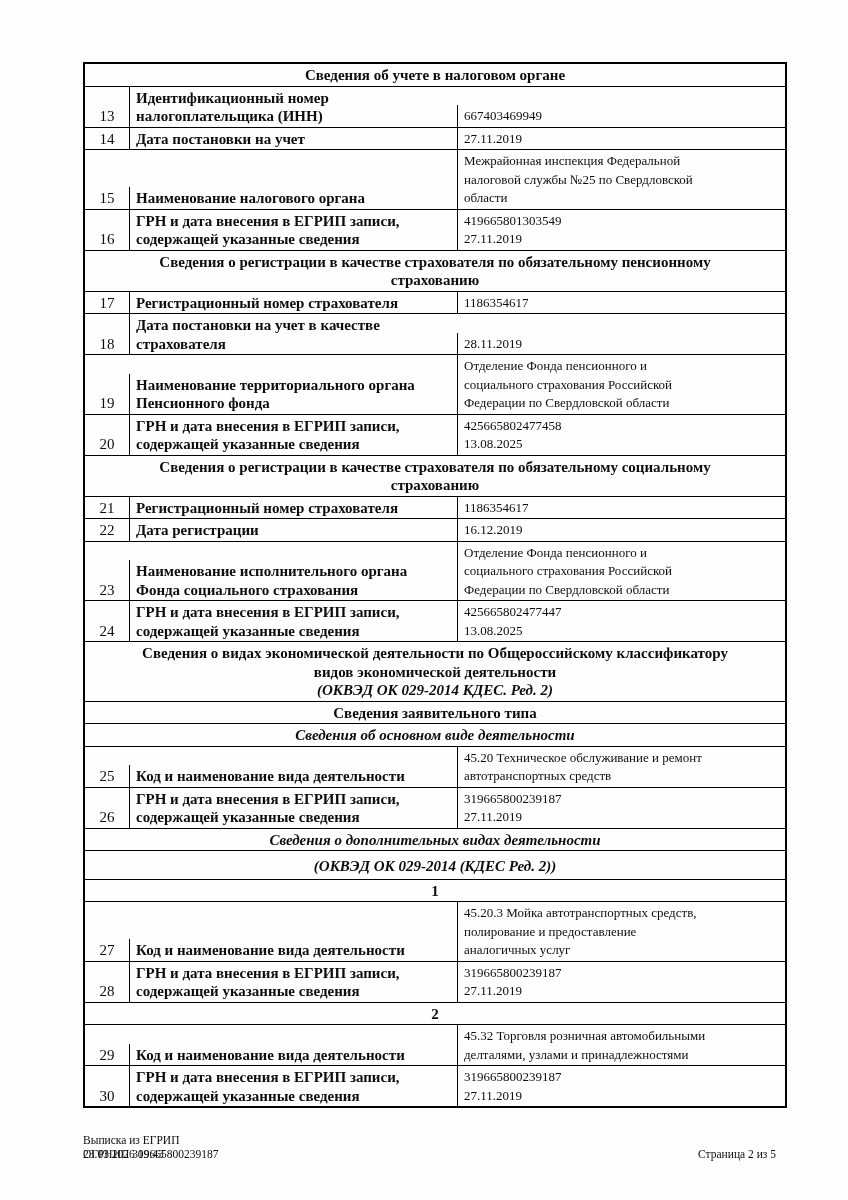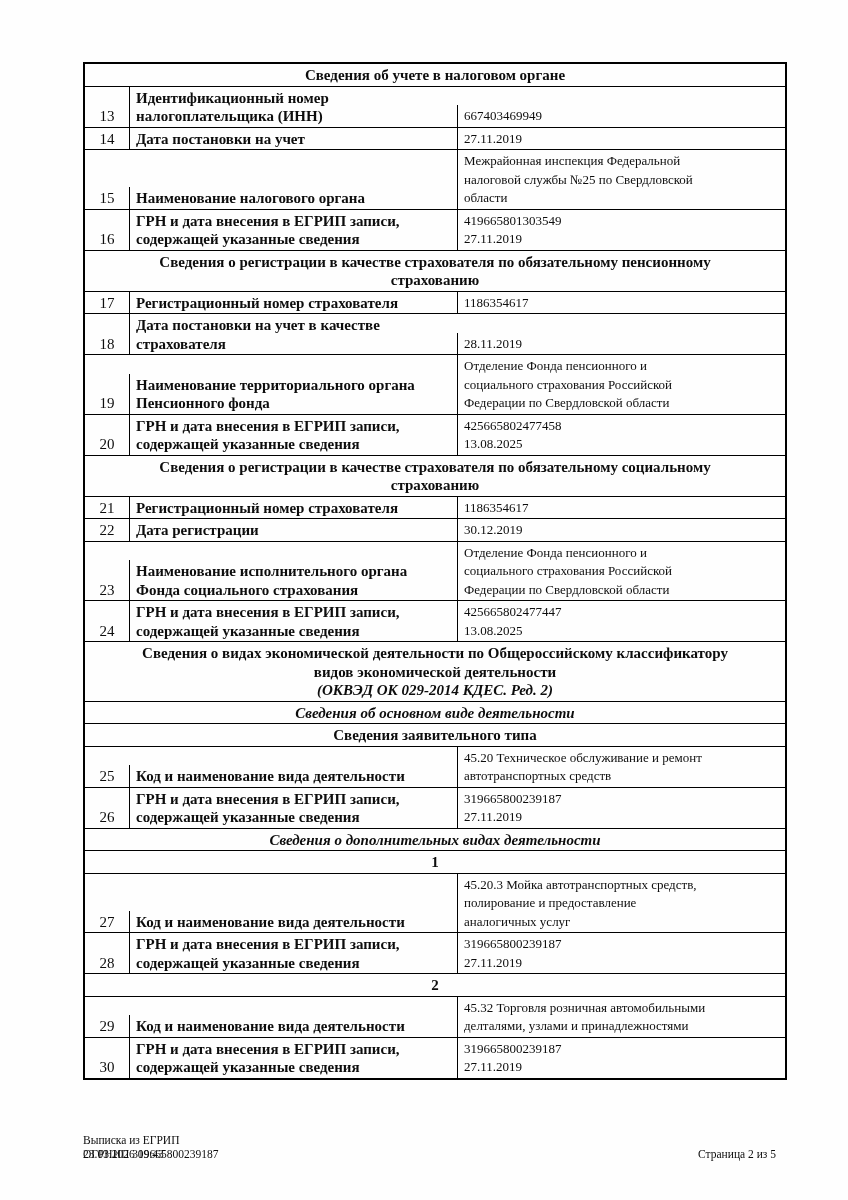--- a/index.html
+++ b/index.html
@@ -120,21 +120,21 @@
 
     <div class="trow">
       <div class="c-num">21</div>
       <div class="c-label">Регистрационный номер страхователя</div>
       <div class="c-value">1186354617</div>
     </div>
 
     <div class="trow">
       <div class="c-num">22</div>
       <div class="c-label">Дата регистрации</div>
-      <div class="c-value">30.12.2019</div>
+      <div class="c-value">16.12.2019</div>
     </div>
 
     <div class="trow">
       <div class="c-num">23</div>
       <div class="c-label">Наименование исполнительного органа
 Фонда социального страхования</div>
       <div class="c-value">Отделение Фонда пенсионного и
 социального страхования Российской
 Федерации по Свердловской области</div>
     </div>
@@ -145,26 +145,26 @@
 содержащей указанные сведения</div>
       <div class="c-value">425665802477447
 13.08.2025</div>
     </div>
 
     <div class="trow">
       <div class="hcell"><span>Сведения о видах экономической деятельности по Общероссийскому классификатору
 видов экономической деятельности</span><span class="sub">(ОКВЭД ОК 029-2014 КДЕС. Ред. 2)</span></div>
     </div>
 
+    <div class="trow">
+      <div class="hcell">Сведения заявительного типа</div>
+    </div>
+
     <div class="trow hbi">
       <div class="hcell">Сведения об основном виде деятельности</div>
-    </div>
-
-    <div class="trow">
-      <div class="hcell">Сведения заявительного типа</div>
     </div>
 
     <div class="trow">
       <div class="c-num">25</div>
       <div class="c-label">Код и наименование вида деятельности</div>
       <div class="c-value">45.20 Техническое обслуживание и ремонт
 автотранспортных средств</div>
     </div>
 
     <div class="trow">
@@ -172,20 +172,23 @@
       <div class="c-label">ГРН и дата внесения в ЕГРИП записи,
 содержащей указанные сведения</div>
       <div class="c-value">319665800239187
 27.11.2019</div>
     </div>
 
     <div class="trow hbi">
       <div class="hcell">Сведения о дополнительных видах деятельности</div>
     </div>
 
+    <div class="trow hbi pad-top">
+      <div class="hcell">(ОКВЭД ОК 029-2014 (КДЕС Ред. 2))</div>
+    </div>
 
     <div class="trow">
       <div class="hcell">1</div>
     </div>
 
     <div class="trow">
       <div class="c-num">27</div>
       <div class="c-label">Код и наименование вида деятельности</div>
       <div class="c-value">45.20.3 Мойка автотранспортных средств,
 полирование и предоставление

